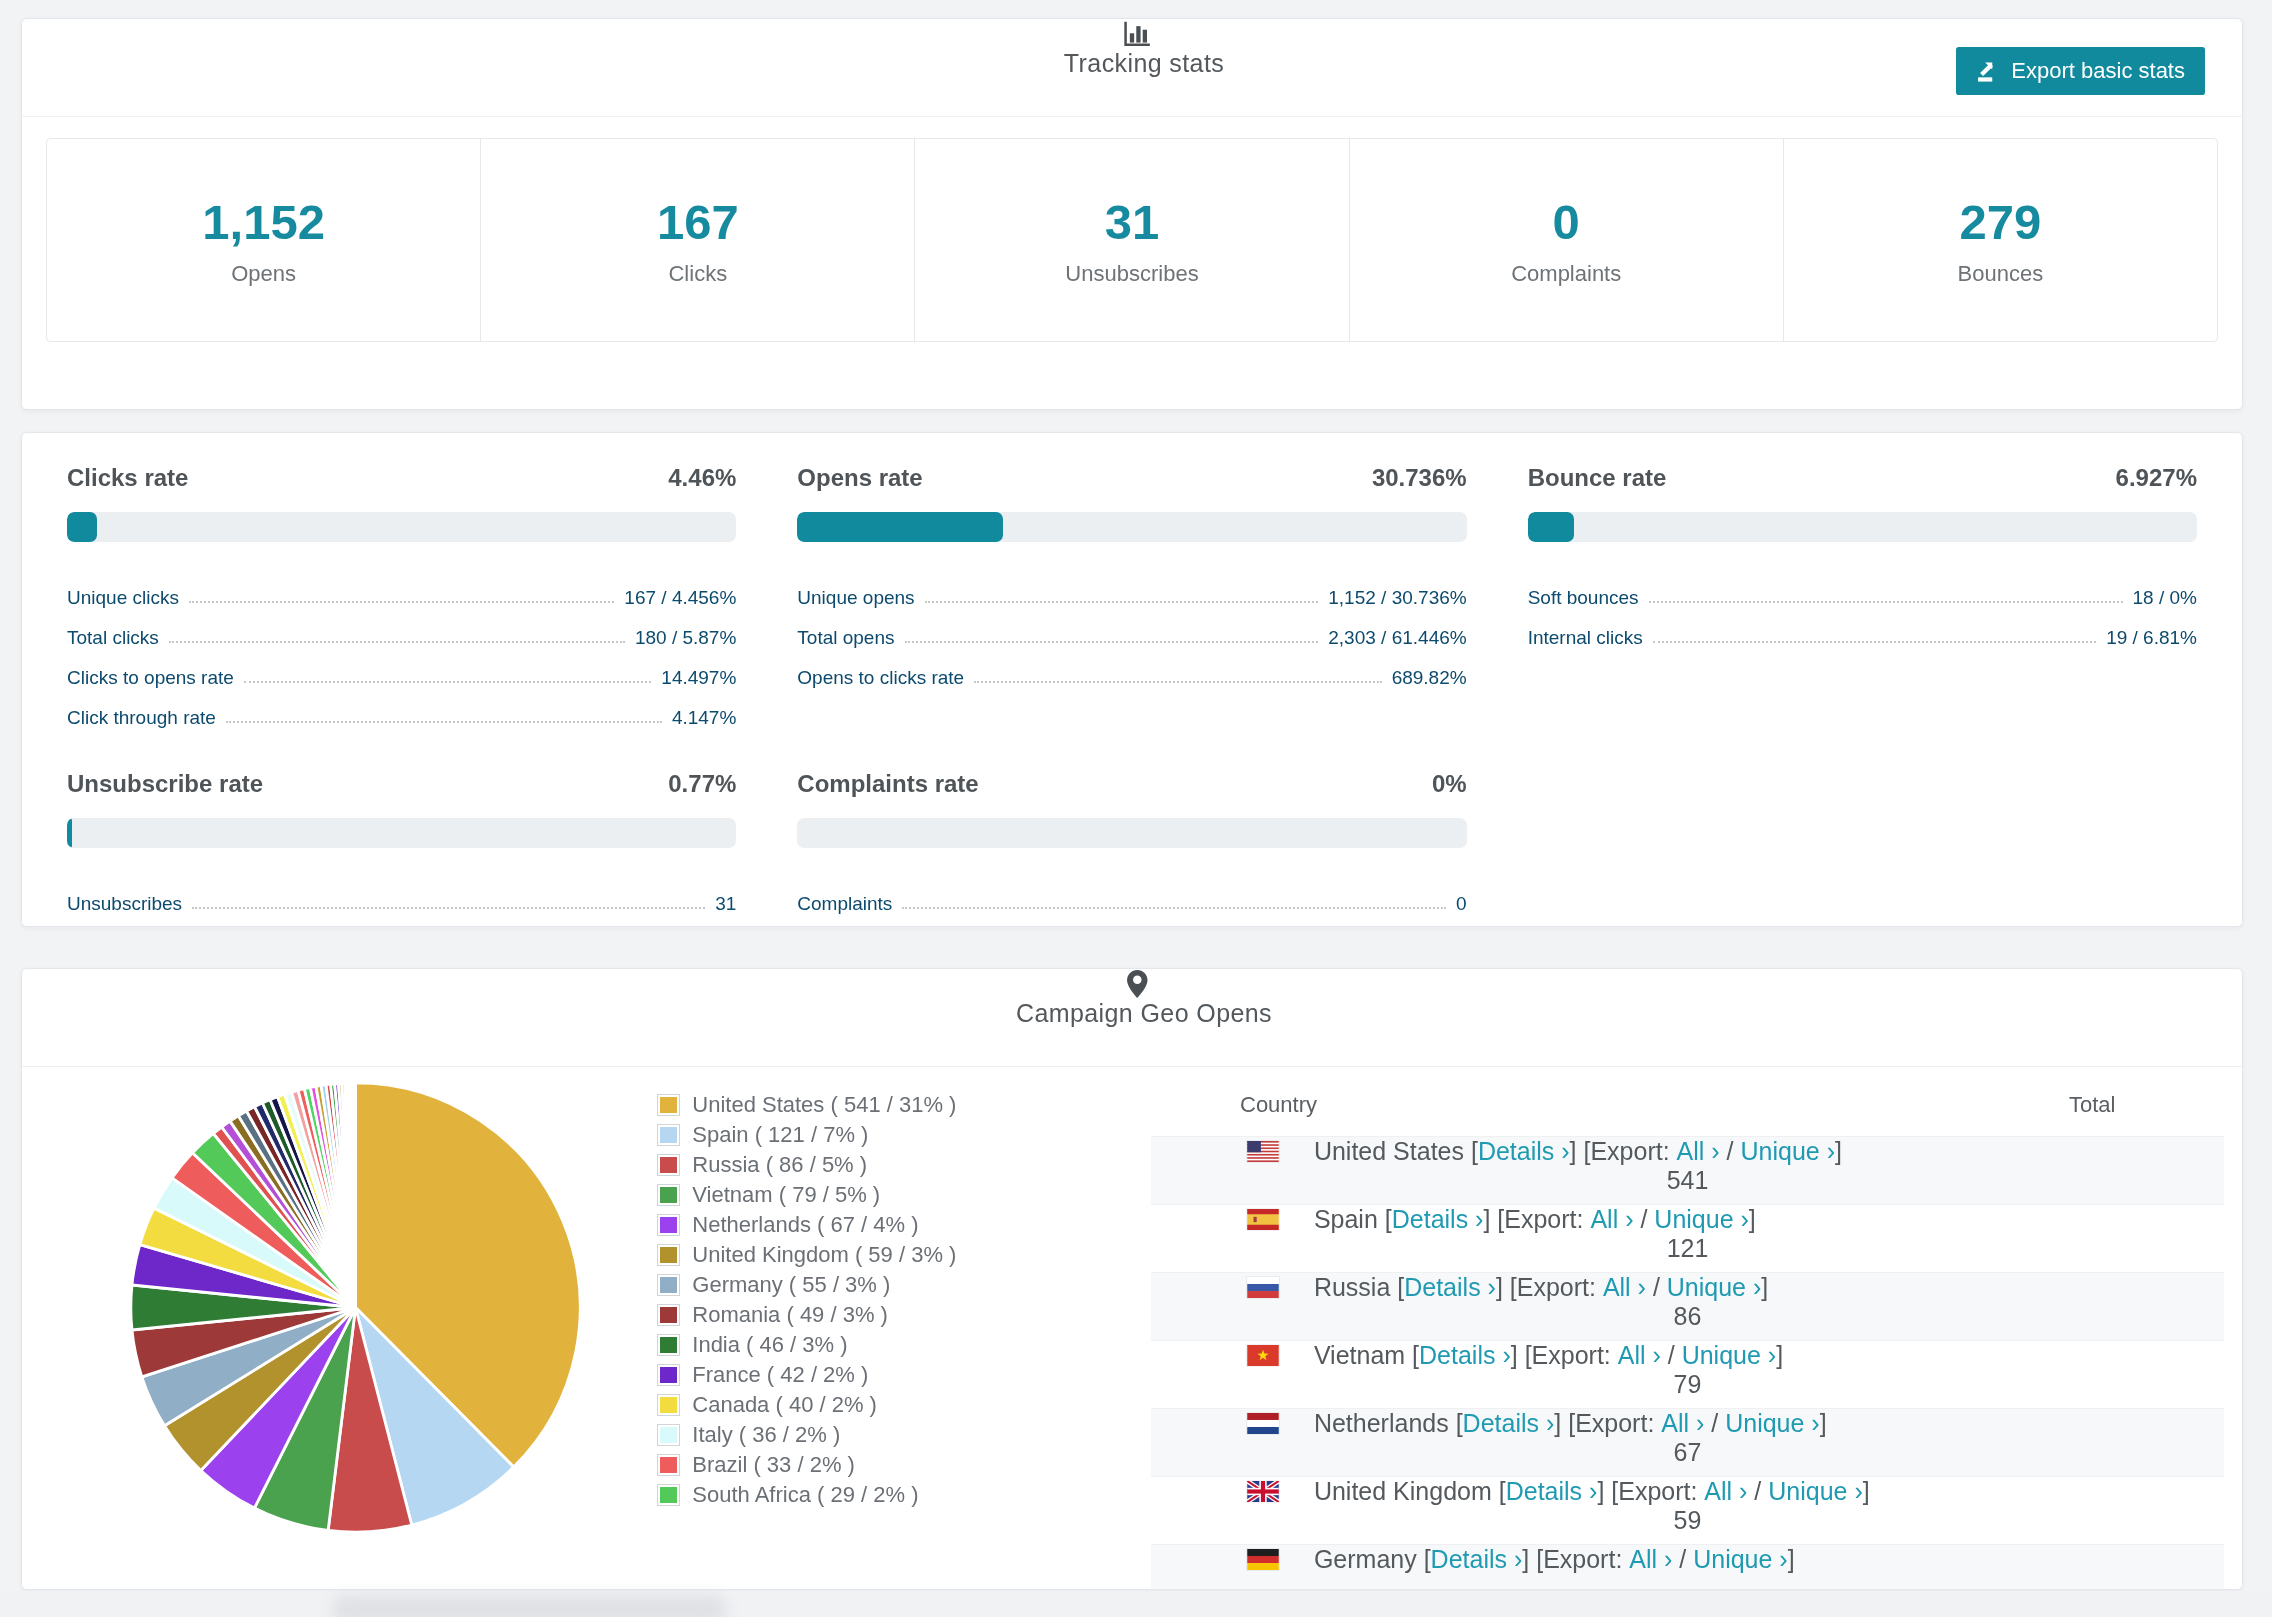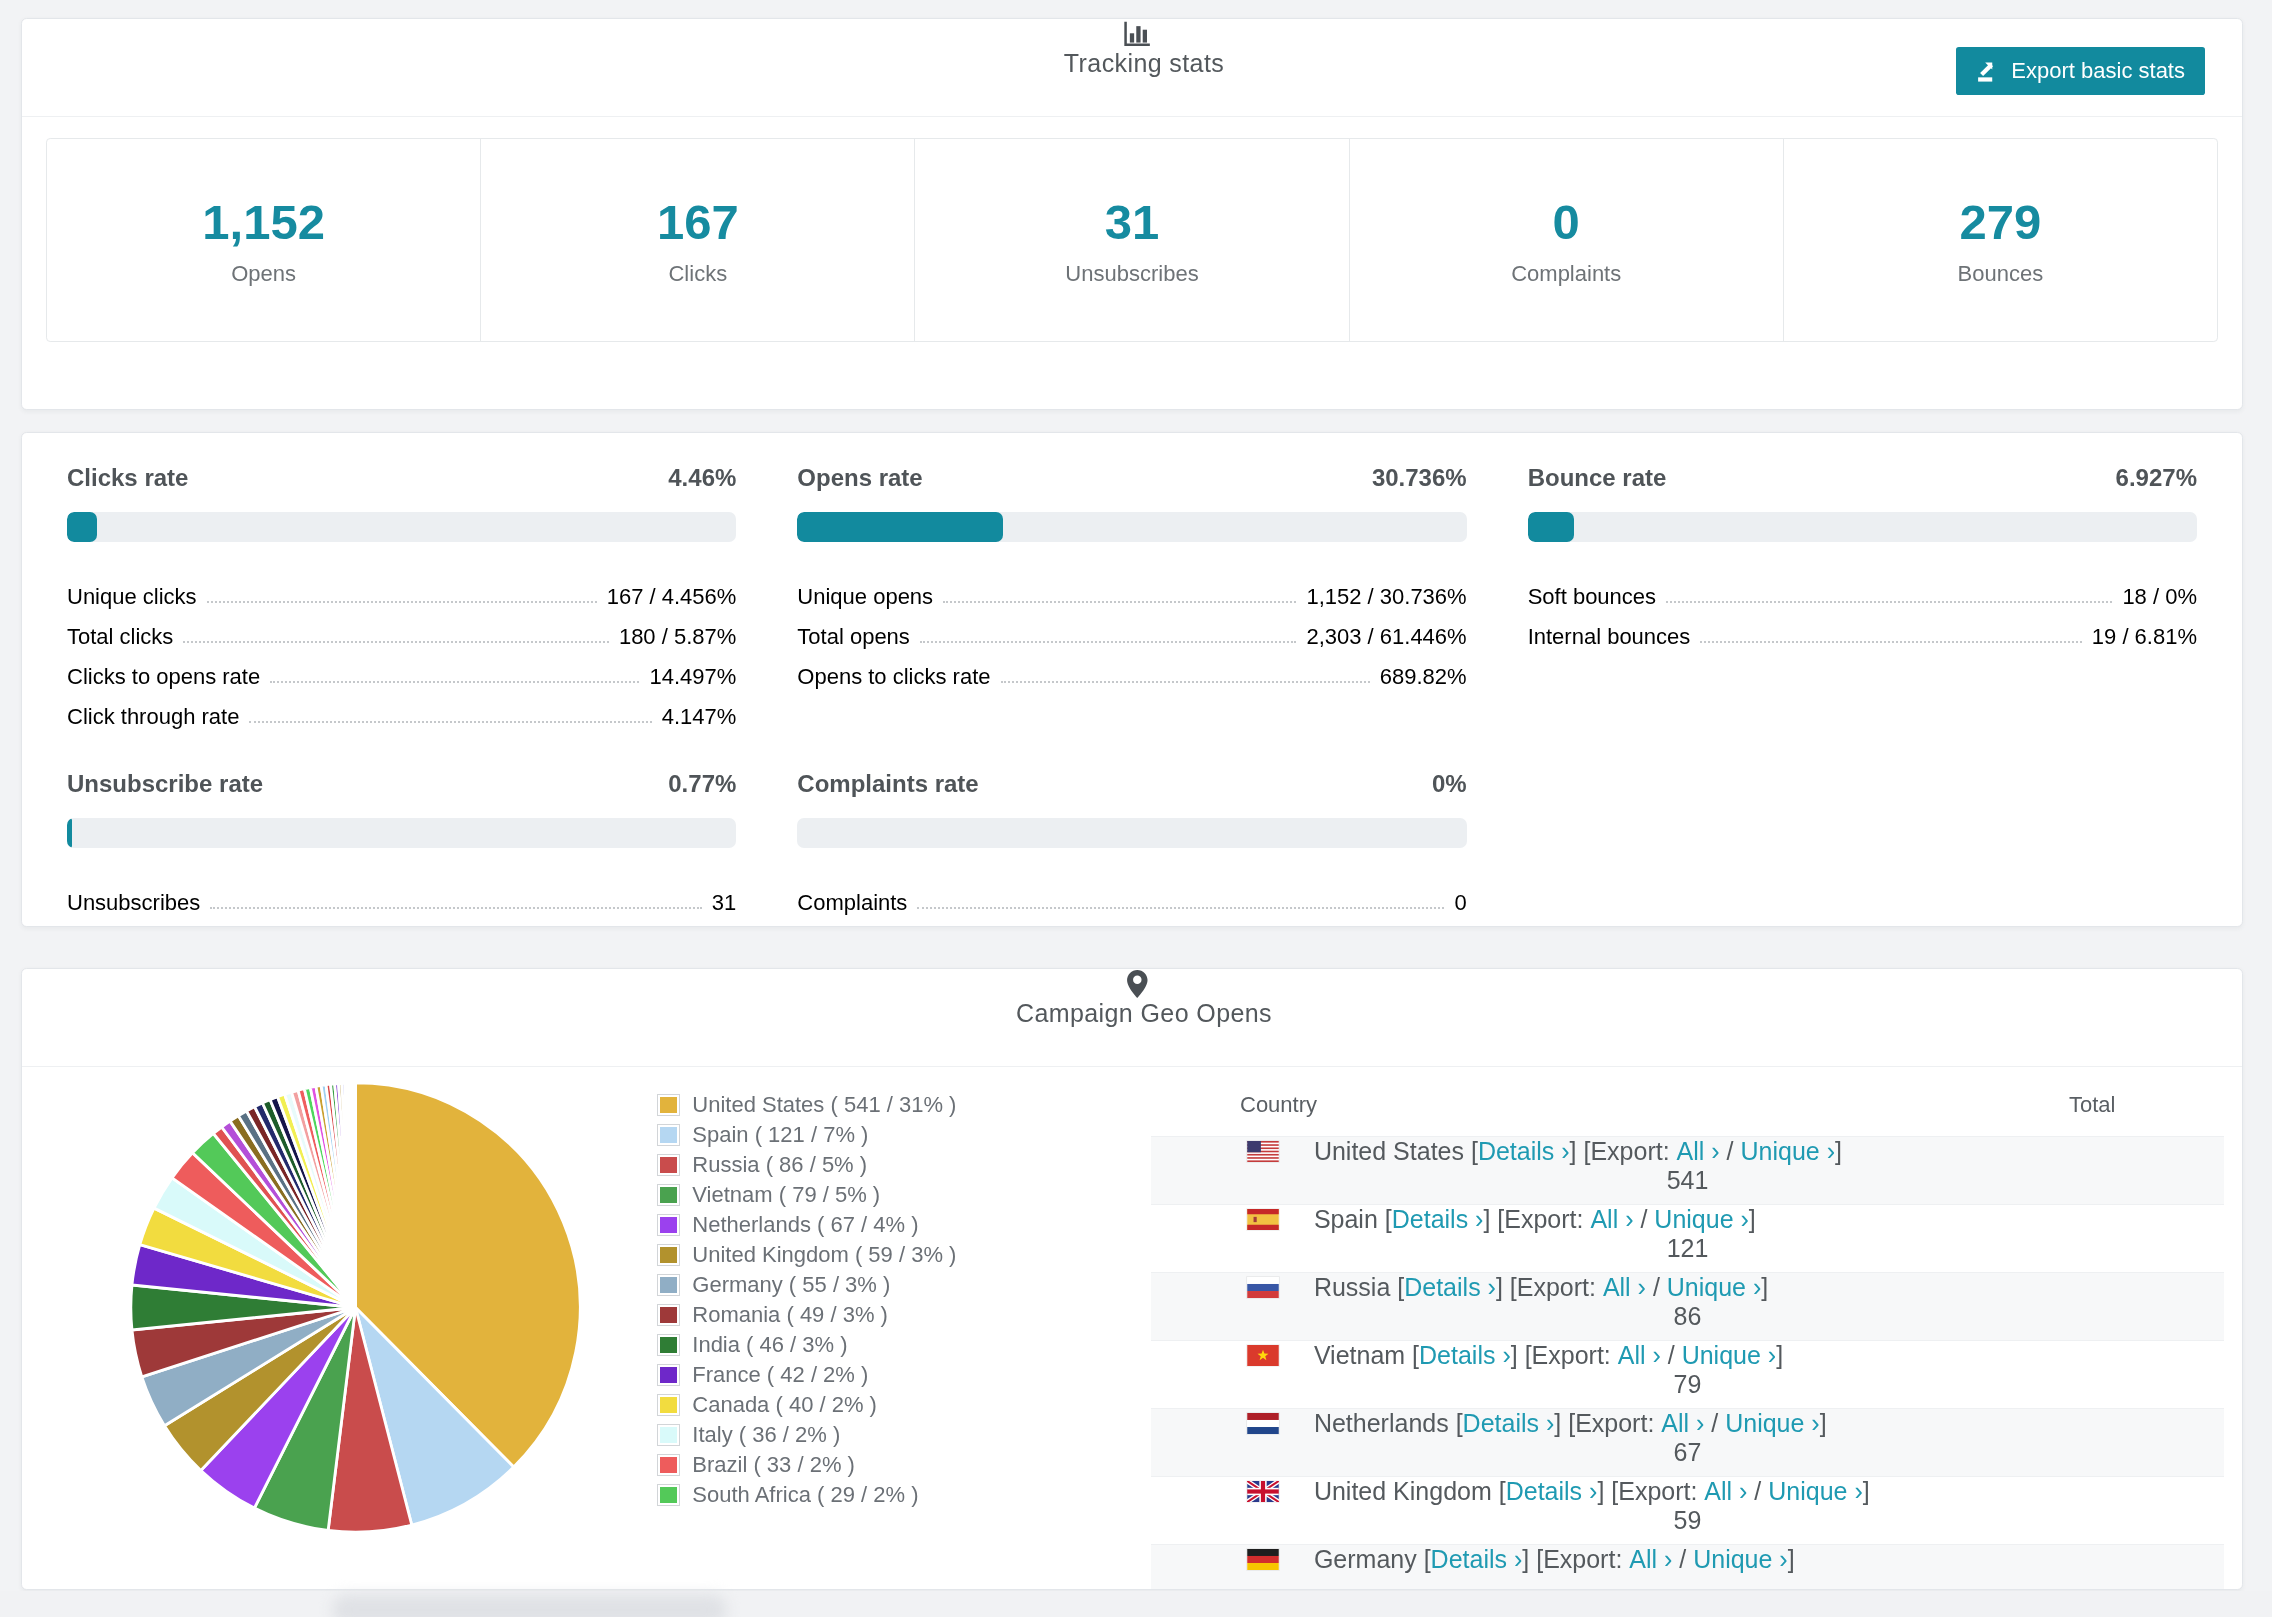--- a/index.html
+++ b/index.html
@@ -51,21 +51,21 @@
   .stat-label{font-size:22px;color:#6e7377;margin-top:11.3px;}
 
   
   .rates-grid{display:grid;grid-template-columns:repeat(3,1fr);column-gap:61px;row-gap:41px;}
   .rate-title-row{display:flex;justify-content:space-between;align-items:baseline;margin-bottom:20px;}
   .rate-title{font-size:24px;font-weight:bold;color:#4f5458;}
   .rate-value{font-size:24px;font-weight:bold;color:#4f5458;}
   .bar-track{height:30px;background:#eceff2;border-radius:7px;overflow:hidden;}
   .bar-fill{height:100%;background:#128a9e;border-radius:7px;}
   .detail-rows{margin-top:27px;}
-  .detail-row{display:flex;align-items:flex-end;height:40px;font-size:22px;color:#000000;justify-content:space-between;}
+  .detail-row{display:flex;align-items:flex-end;height:40px;font-size:19px;color:#0c4a6e;justify-content:space-between;}
   .detail-row .lbl,.detail-row .val{white-space:nowrap;line-height:1.1;}
   .leader{flex:1;border-bottom:2.1px dotted #c5c8cb;margin:0 10px 5.6px 10px;}
 
   
   .geo-content{position:absolute;left:0;right:0;top:87px;bottom:0;}
   #pie-svg{position:absolute;left:106px;top:24px;}
   .legend{position:absolute;left:635px;top:34px;}
   .legend-item{display:flex;align-items:center;height:30px;font-size:22px;color:#6b7076;}
   .swatch{width:22.6px;height:22.6px;border:1.4px solid #d2d5d8;background:#fff;padding:2.1px;margin-right:12.7px;box-sizing:border-box;flex:none;}
   .swatch > div{width:100%;height:100%;}
@@ -201,21 +201,21 @@
         <div class="bar-track">
           <div class="bar-fill" style="width:6.927%;"></div>
         </div>
         <div class="detail-rows">
           <div class="detail-row">
             <span class="lbl">Soft bounces</span>
             <span class="leader"></span>
             <span class="val">18 / 0%</span>
           </div>
           <div class="detail-row">
-            <span class="lbl">Internal bounces</span>
+            <span class="lbl">Internal clicks</span>
             <span class="leader"></span>
             <span class="val">19 / 6.81%</span>
           </div>
         </div>
       </div>
       <div>
         <div class="rate-title-row">
           <span class="rate-title">Unsubscribe rate</span>
           <span class="rate-value">0.77%</span>
         </div>

